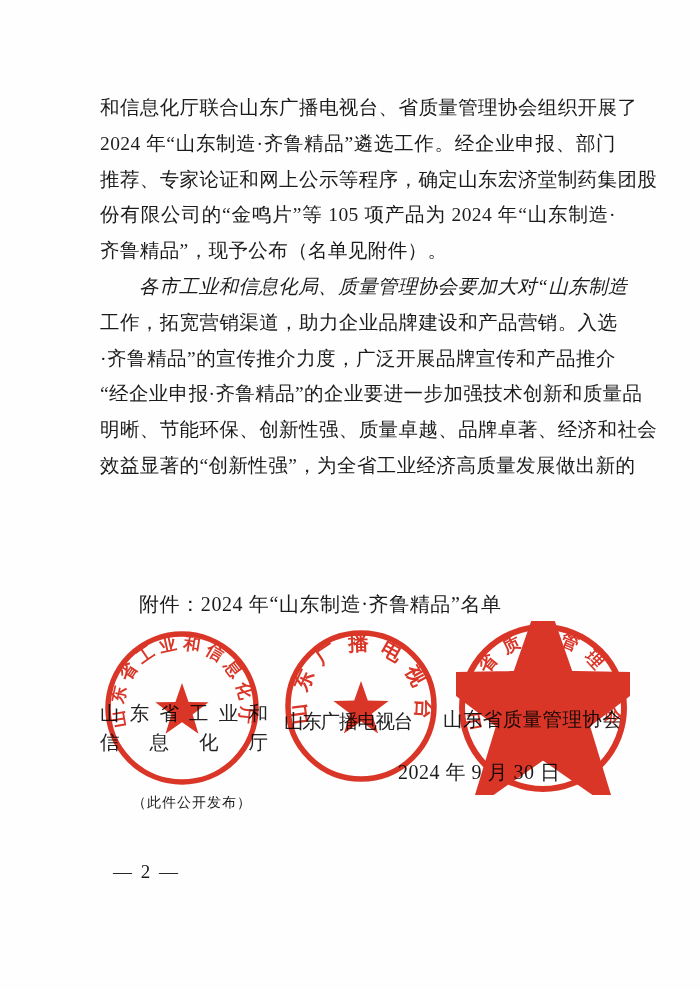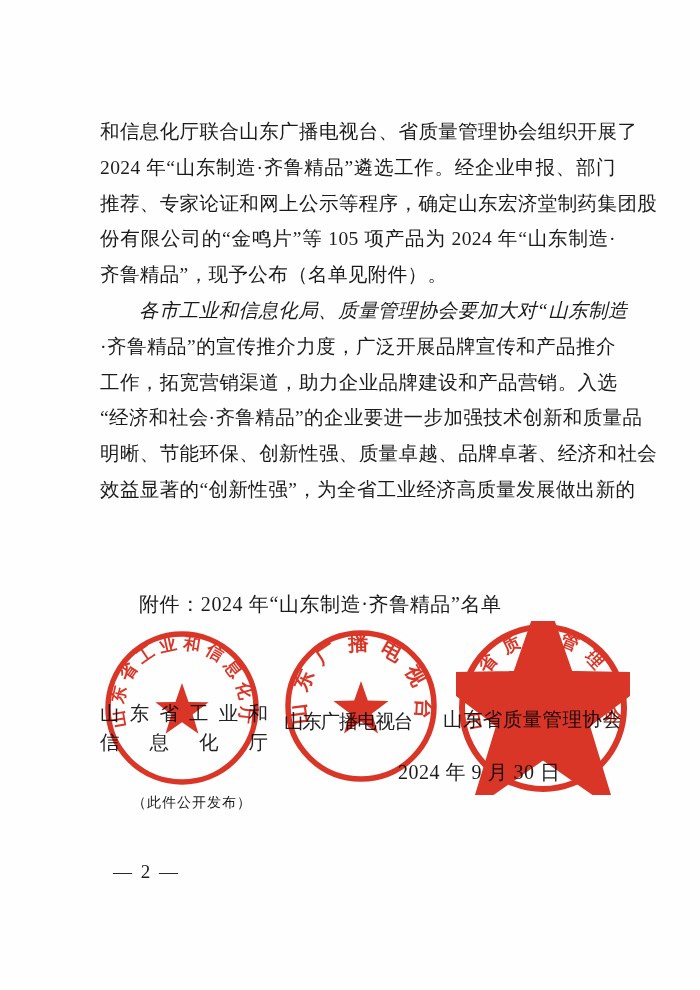--- a/index.html
+++ b/index.html
@@ -12,21 +12,20 @@
     color:#1b1b1b;
     overflow:hidden;
   }
   
   .body-text{
     position:absolute;
     left:100px; top:90px; width:516px;
     font-size:19.5px;
     line-height:35.8px;
     letter-spacing:0.4px;
-    margin-top:24px;
   }
   .bline{
     text-align:justify;
     text-align-last:justify;
     text-justify:inter-character;
     white-space:nowrap;
   }
   .bline.last{ text-align-last:left; }
   .bline.indent{ padding-left:39px;font-style:italic; }
   .attachment{
@@ -68,23 +67,23 @@
 
 <div class="page">
 
   <div class="body-text">
     <div class="bline">和信息化厅联合山东广播电视台、省质量管理协会组织开展了</div>
     <div class="bline">2024 年“山东制造·齐鲁精品”遴选工作。经企业申报、部门</div>
     <div class="bline">推荐、专家论证和网上公示等程序，确定山东宏济堂制药集团股</div>
     <div class="bline">份有限公司的“金鸣片”等 105 项产品为 2024 年“山东制造·</div>
     <div class="bline last">齐鲁精品”，现予公布（名单见附件）。</div>
     <div class="bline indent">各市工业和信息化局、质量管理协会要加大对“山东制造</div>
+    <div class="bline">工作，拓宽营销渠道，助力企业品牌建设和产品营销。入选</div>
     <div class="bline">·齐鲁精品”的宣传推介力度，广泛开展品牌宣传和产品推介</div>
-    <div class="bline">工作，拓宽营销渠道，助力企业品牌建设和产品营销。入选</div>
-    <div class="bline">“经济和社会·齐鲁精品”的企业要进一步加强技术创新和质量品</div>
+    <div class="bline">“经企业申报·齐鲁精品”的企业要进一步加强技术创新和质量品</div>
     <div class="bline">明晰、节能环保、创新性强、质量卓越、品牌卓著、经济和社会</div>
     <div class="bline">效益显著的“创新性强”，为全省工业经济高质量发展做出新的</div>
   </div>
 
   <div class="attachment">附件：2024 年“山东制造·齐鲁精品”名单</div>
 
   <div class="sig sig-org1-l1 cjust">
       <span>山</span>
       <span>东</span>
       <span>省</span>

